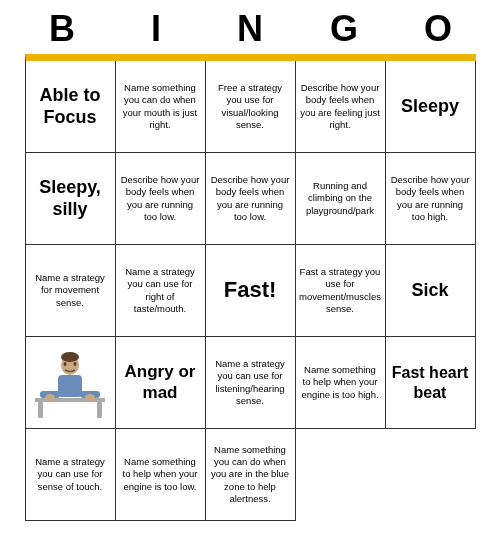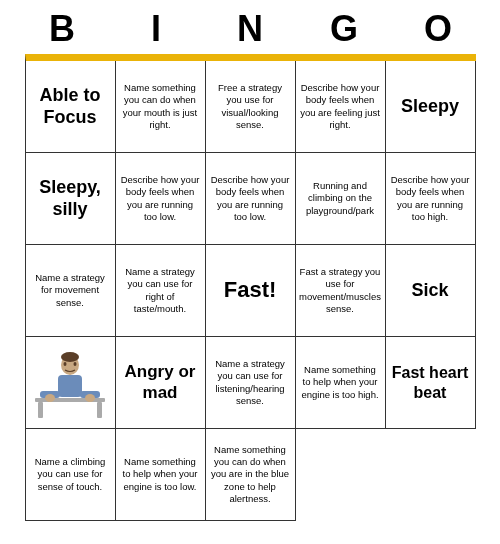--- a/index.html
+++ b/index.html
@@ -158,21 +158,21 @@
     <span>Name a strategy you can use for listening/hearing sense.</span>
   </div>
   <div class="cell">
     <span>Name something to help when your engine is too high.</span>
   </div>
   <div class="cell large-text" style="font-size:16px;">
     <span>Fast heart beat</span>
   </div>
 
   <div class="cell">
-    <span>Name a climbing you can use for sense of touch.</span>
+    <span>Name a strategy you can use for sense of touch.</span>
   </div>
   <div class="cell">
     <span>Name something to help when your engine is too low.</span>
   </div>
   <div class="cell">
     <span>Name something you can do when you are in the blue zone to help alertness.</span>
   </div>
 </div>
 
 </body></html>

